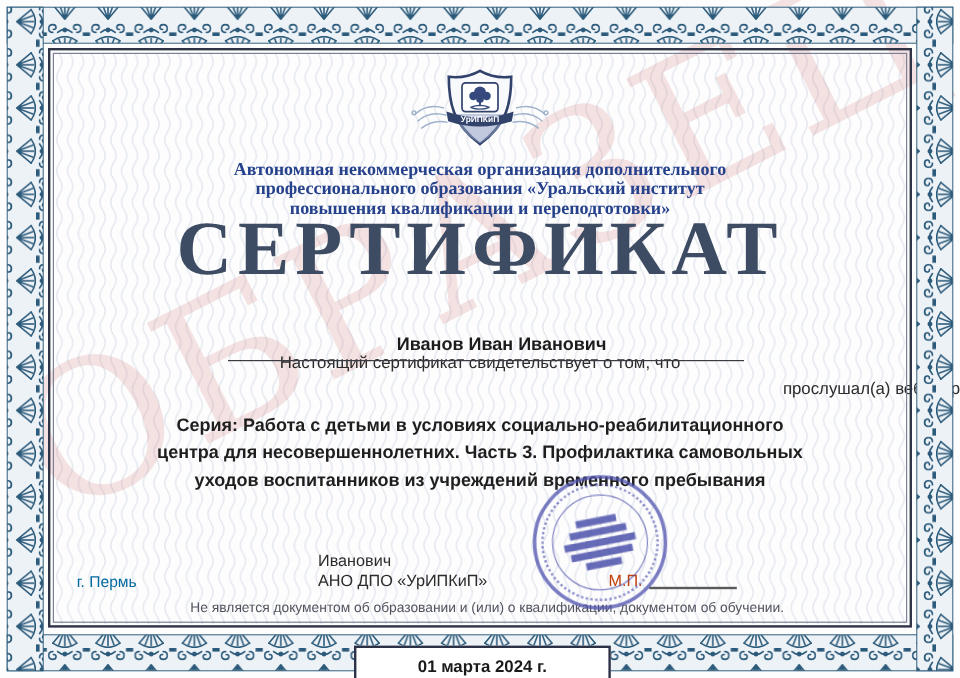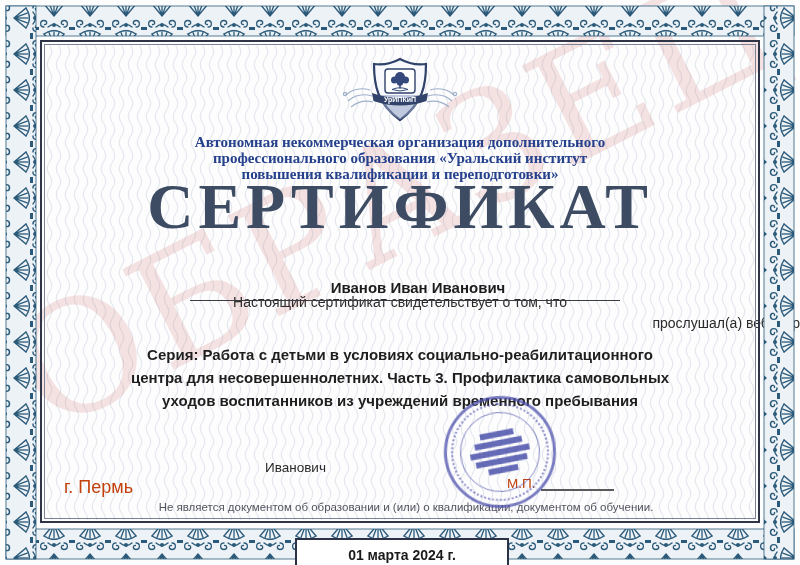--- a/index.html
+++ b/index.html
@@ -24,21 +24,21 @@
   .title{position:absolute;left:0;right:0;top:174px;text-align:center;
        font-family:Liberation Serif, serif;font-weight:bold;font-size:64px;
        line-height:66px;letter-spacing:5px;color:#3d4c63;}
   .statement{position:absolute;left:0;right:0;top:254px;text-align:center;font-size:14px;color:#2b2b2b;margin-top:40px;}
   .recipient{position:absolute;left:0;right:0;top:279px;text-align:center;
        font-size:15px;font-weight:bold;color:#1c1c1c;padding-left:36px;}
   .name-line{position:absolute;left:190px;top:300px;width:430px;border-top:1.5px solid #3b3b42;}
   .action{position:absolute;left:0;right:0;top:315px;text-align:right;font-size:14px;color:#2b2b2b;}
   .topic{position:absolute;left:120px;right:120px;top:343px;text-align:center;
        font-size:15px;font-weight:bold;line-height:23px;color:#1e1e1e;white-space:pre-line;}
-  .city{position:absolute;left:64px;top:477px;font-size:18px;color:#c2410c;}
+  .city{position:absolute;left:64px;top:477px;font-size:13px;color:#0369a1;}
   .director{position:absolute;left:265px;top:460px;font-size:13.5px;line-height:15.5px;color:#2b2b2b;}
   .mp{position:absolute;left:507px;top:476px;font-size:13.5px;color:#c2410c;}
   .sig-line{position:absolute;left:541px;top:489px;width:73px;border-top:2px solid #5a5a5a;}
   .disclaimer{position:absolute;left:0;right:0;top:501px;text-align:center;
        font-size:11.5px;color:#53535e;margin-left:12px;}
   .stamp{position:absolute;left:444px;top:396px;width:106px;height:106px;z-index:3;
        border-radius:50%;border:3px solid rgba(79,82,173,0.75);filter:blur(0.3px);
        transform:rotate(-4deg);}
   .stamp-ring{position:absolute;inset:4px;border-radius:50%;
        border:2px dotted rgba(79,82,173,0.65);}
@@ -150,20 +150,21 @@
     <div class="action">прослушал(а) вебинар</div>
 
     <div class="topic">Серия: Работа с детьми в условиях социально-реабилитационного
 центра для несовершеннолетних. Часть 3. Профилактика самовольных
 уходов воспитанников из учреждений временного пребывания</div>
 
     <div class="city">г. Пермь</div>
 
     <div class="director">
       <div>Иванович</div>
+      <div>АНО ДПО «УрИПКиП»</div>
     </div>
 
     <div class="stamp">
       <div class="stamp-ring"></div>
       <div class="stamp-ring2"></div>
       <div class="stamp-bars">
         <span class="b1"></span>
           <span class="b2"></span>
           <span class="b3"></span>
           <span class="b4"></span>

